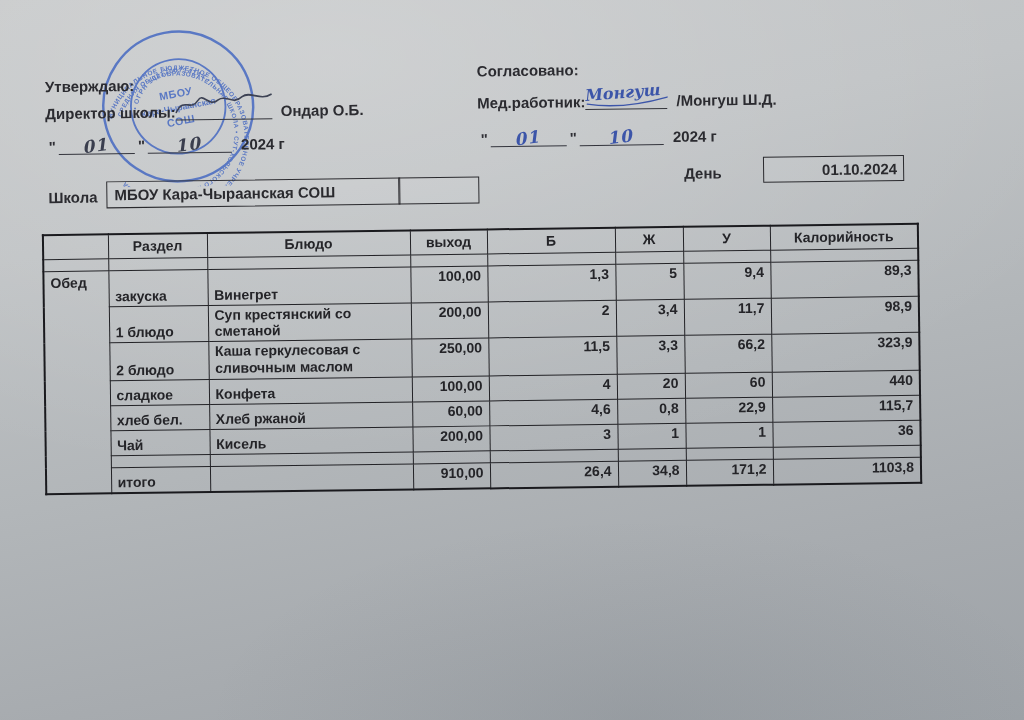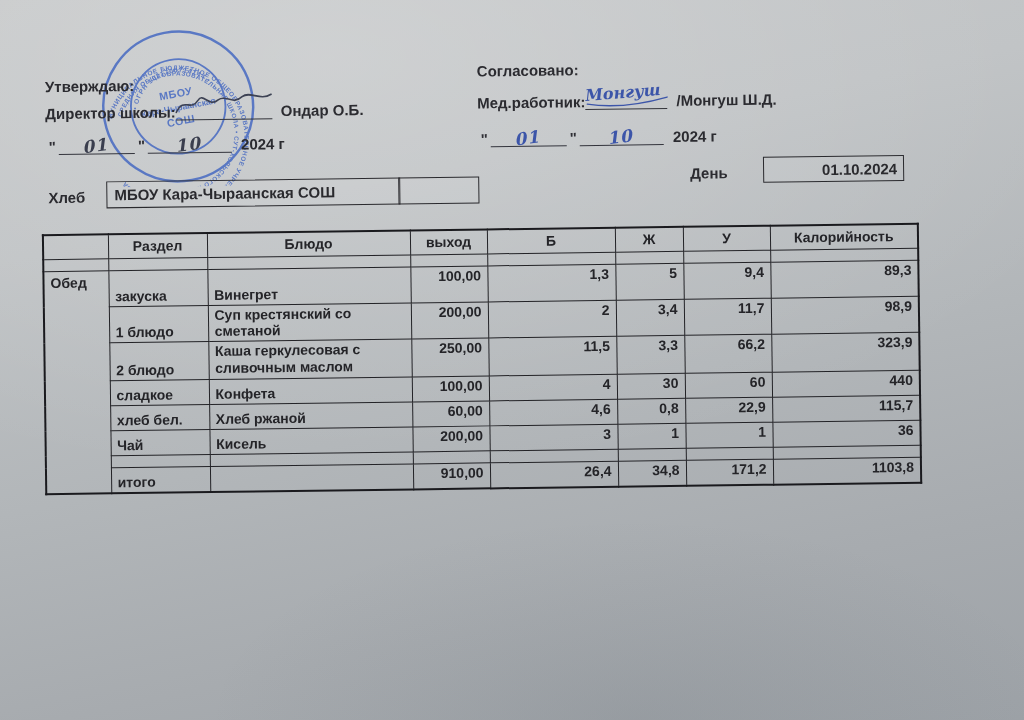--- a/index.html
+++ b/index.html
@@ -150,27 +150,27 @@
     </div>
 
     <div class="abs dateline" style="left:480px; top:132px;">
       <span class="q">"</span>
       <span class="dline w76"><span class="hw ink-blue">01</span></span>
       <span class="q">"</span>
       <span class="dline w84"><span class="hw ink-blue">10</span></span>
       <span class="year lbl">2024 г</span>
     </div>
 
-    <div class="abs lbl" style="left:50px; top:189px;">Хлеб</div>
+    <div class="abs lbl" style="left:50px; top:189px;">Школа</div>
     <div class="abs" style="left:108px; top:182px; display:flex;">
       <div class="boxcell" style="width:294px; padding-left:7px;">МБОУ Кара-Чыраанская СОШ</div>
       <div class="boxcell" style="width:81px; margin-left:-1.6px;"></div>
     </div>
 
-    <div class="abs lbl" style="left:686px; top:173px;margin-left:6px;">День</div>
+    <div class="abs lbl" style="left:686px; top:173px;">День</div>
     <div class="abs boxcell" style="left:765px; top:166px; width:141px; height:26px; justify-content:flex-end; padding-right:6px;">01.10.2024</div>
 
     <table class="menu abs" style="left:43px; top:234px;">
       <colgroup>
         <col style="width:65px">
           <col style="width:99px">
           <col style="width:203px">
           <col style="width:77px">
         <col style="width:128px">
           <col style="width:68px">
@@ -224,21 +224,21 @@
         <td class="num">11,5</td>
         <td class="num">3,3</td>
         <td class="num">66,2</td>
         <td class="num">323,9</td>
       </tr>
       <tr class="h-r3">
         <td class="txt">сладкое</td>
         <td class="txt">Конфета</td>
         <td class="num">100,00</td>
         <td class="num">4</td>
-        <td class="num">30</td>
+        <td class="num">20</td>
         <td class="num">60</td>
         <td class="num">440</td>
       </tr>
       <tr class="h-r4">
         <td class="txt">хлеб бел.</td>
         <td class="txt">Хлеб ржаной</td>
         <td class="num">60,00</td>
         <td class="num">4,6</td>
         <td class="num">0,8</td>
         <td class="num">22,9</td>

